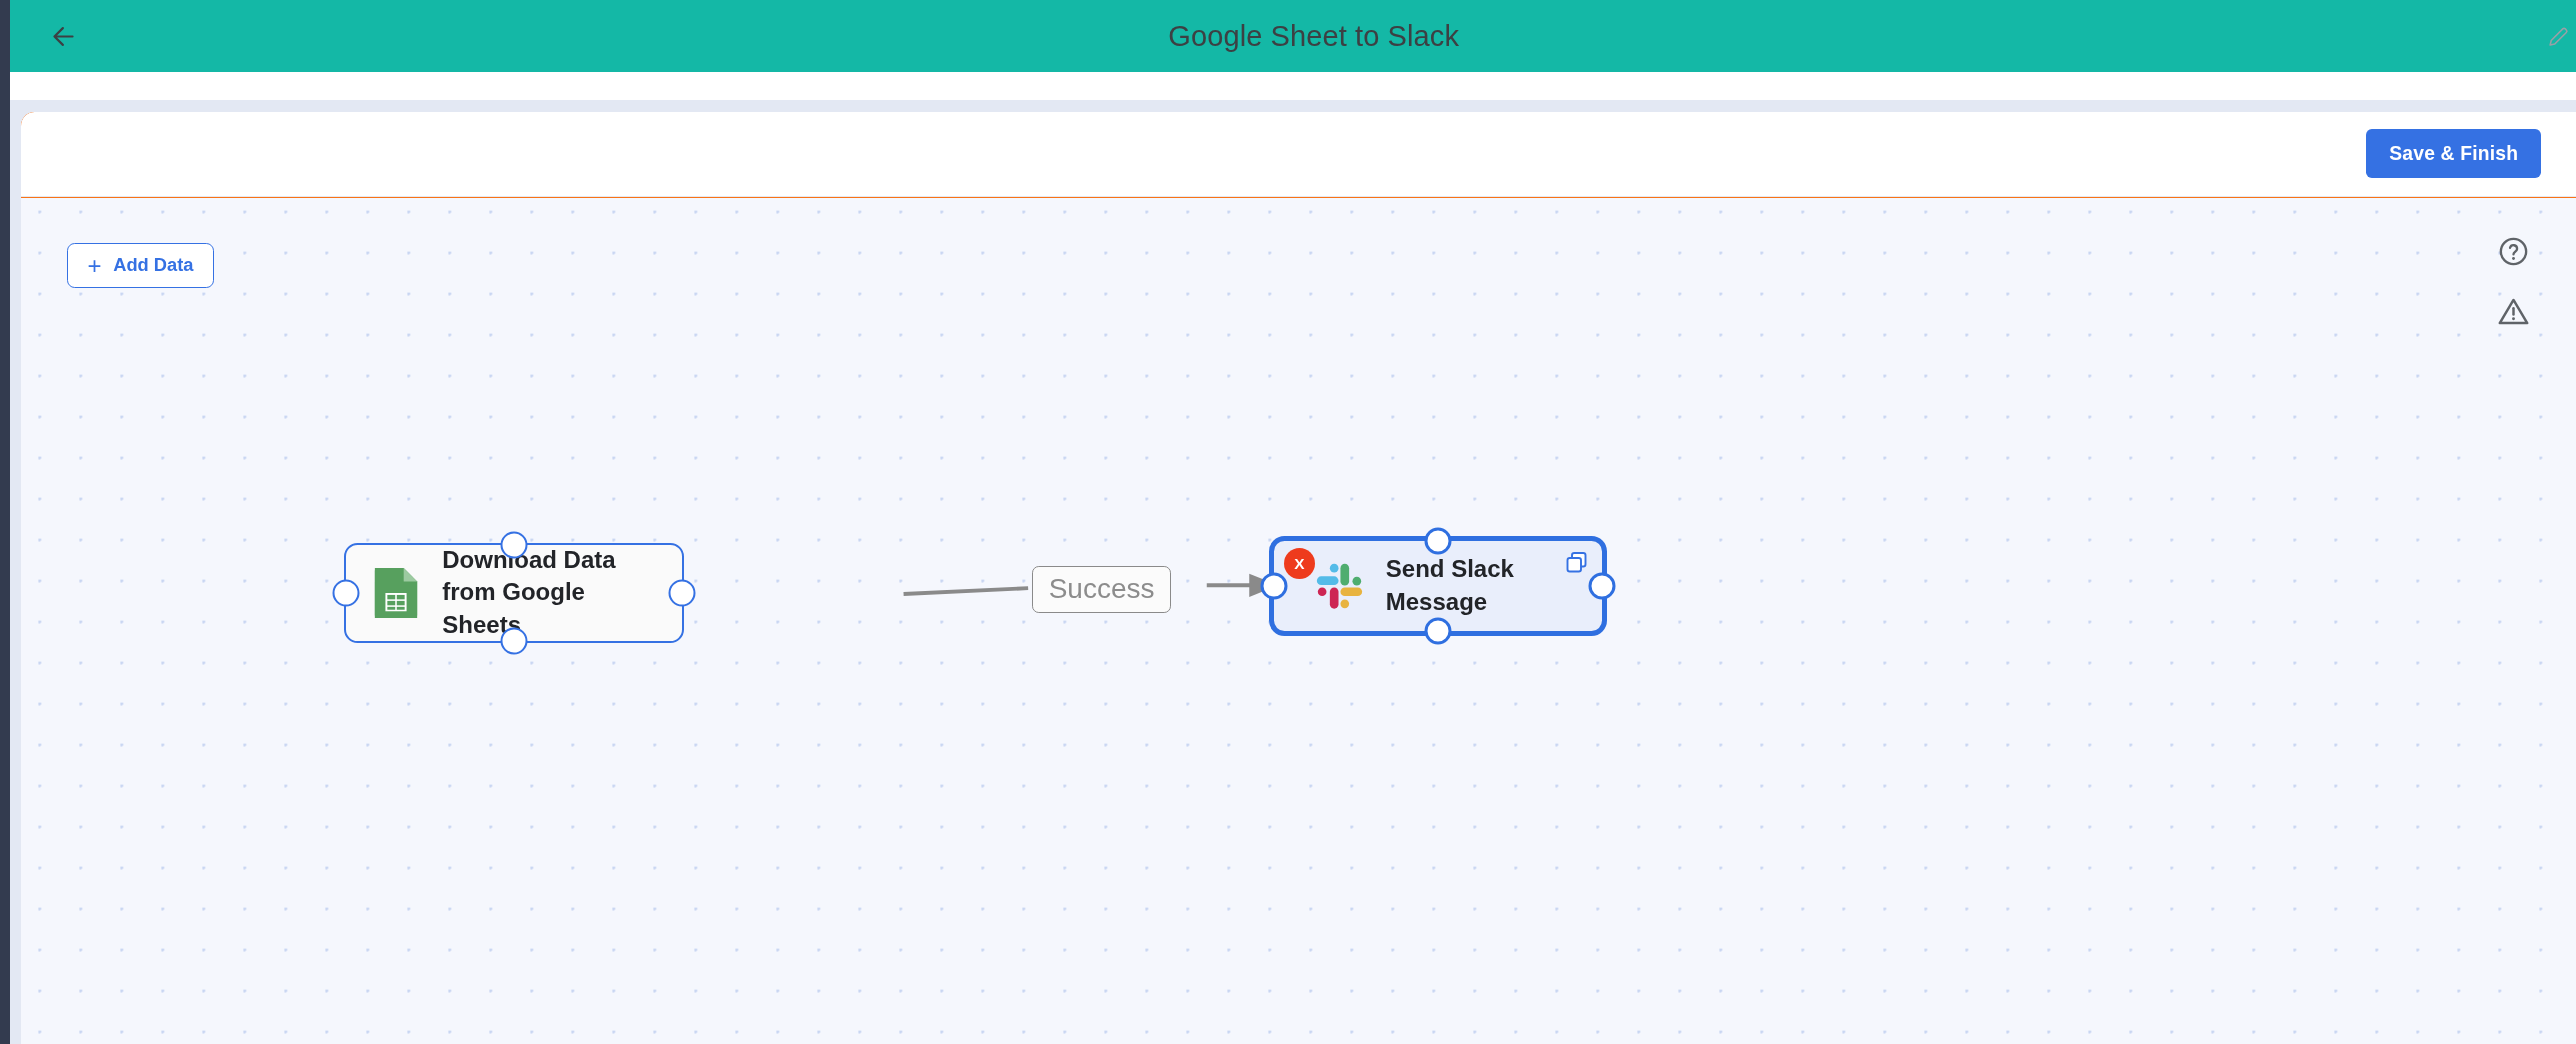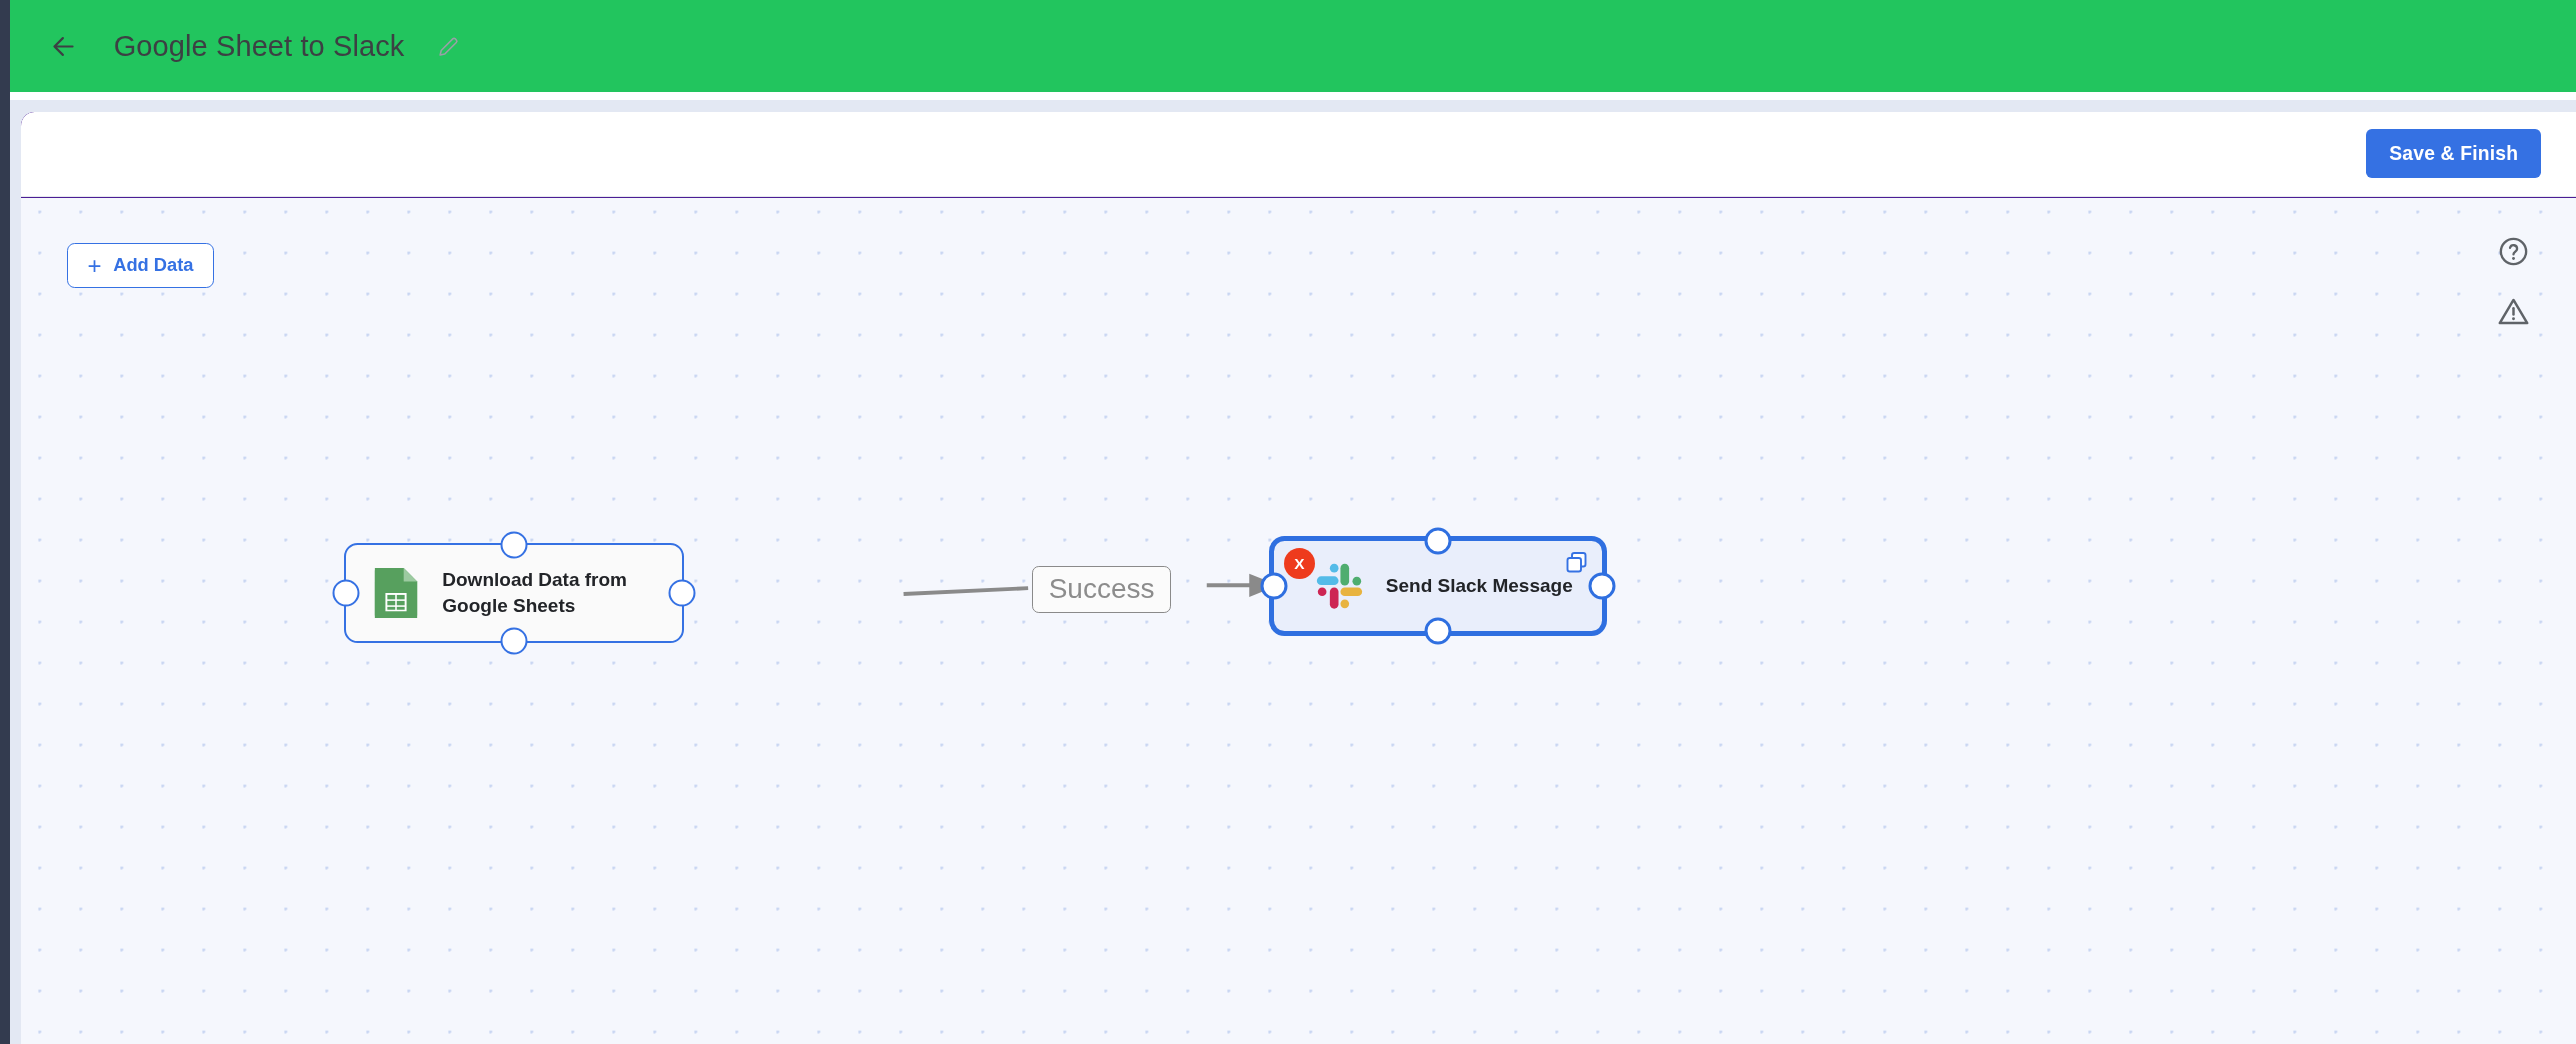--- a/index.html
+++ b/index.html
@@ -28,27 +28,28 @@
     left: 0; top: 0;
     width: 9.7px; height: 1045px;
     background: #333b4f;
     z-index: 40;
   }
 
   
   .header {
     position: absolute;
     left: 9.7px; top: 0;
-    width: 2566px; height: 92px;
-    background: #22c55e;
+    width: 2566px; height: 72px;
+    background: #14b8a6;
     display: flex;
     align-items: center;
     box-sizing: border-box;
     padding-left: 29px;
     z-index: 30;
+    justify-content: space-between;
   }
   .back-btn {
     width: 50px; height: 50px;
     display: flex; align-items: center; justify-content: center;
     cursor: pointer;
     flex: 0 0 auto;
   }
   .page-title {
     font-size: 29px;
     color: #3c4043;
@@ -70,21 +71,21 @@
     left: 9.7px; top: 100px;
     width: 2566px; height: 944px;
     background: #e3e8f3;
     z-index: 10;
   }
   .panel {
     position: absolute;
     left: 11.6px; top: 11.6px;
     width: 2555px;
     height: 933px;
-    background: #4c1d95;
+    background: #f97316;
     border-top-left-radius: 13.5px;
     overflow: hidden;
   }
 
   
   .toolbar {
     position: absolute;
     left: 0; top: 0;
     width: 2555px; height: 85px;
     background: #ffffff;
@@ -186,21 +187,21 @@
   .node-2 {
     left: 1248px; top: 338px;
     width: 338px; height: 100px;
     background: #e9eefb;
     border: 5.8px solid #2f6fe0;
     border-radius: 15.4px;
     padding-left: 25px;
     gap: 21px;
   }
   .node-title {
-    font-size: 19px;
+    font-size: 24px;
     font-weight: 700;
     color: #222428;
     line-height: 1.35;
   }
   .node-1 .node-title { max-width: 210px; }
   .node-2 .node-title { text-align: left; flex: 1; padding-right: 17.4px; }
 
   
   .handle {
     position: absolute;

